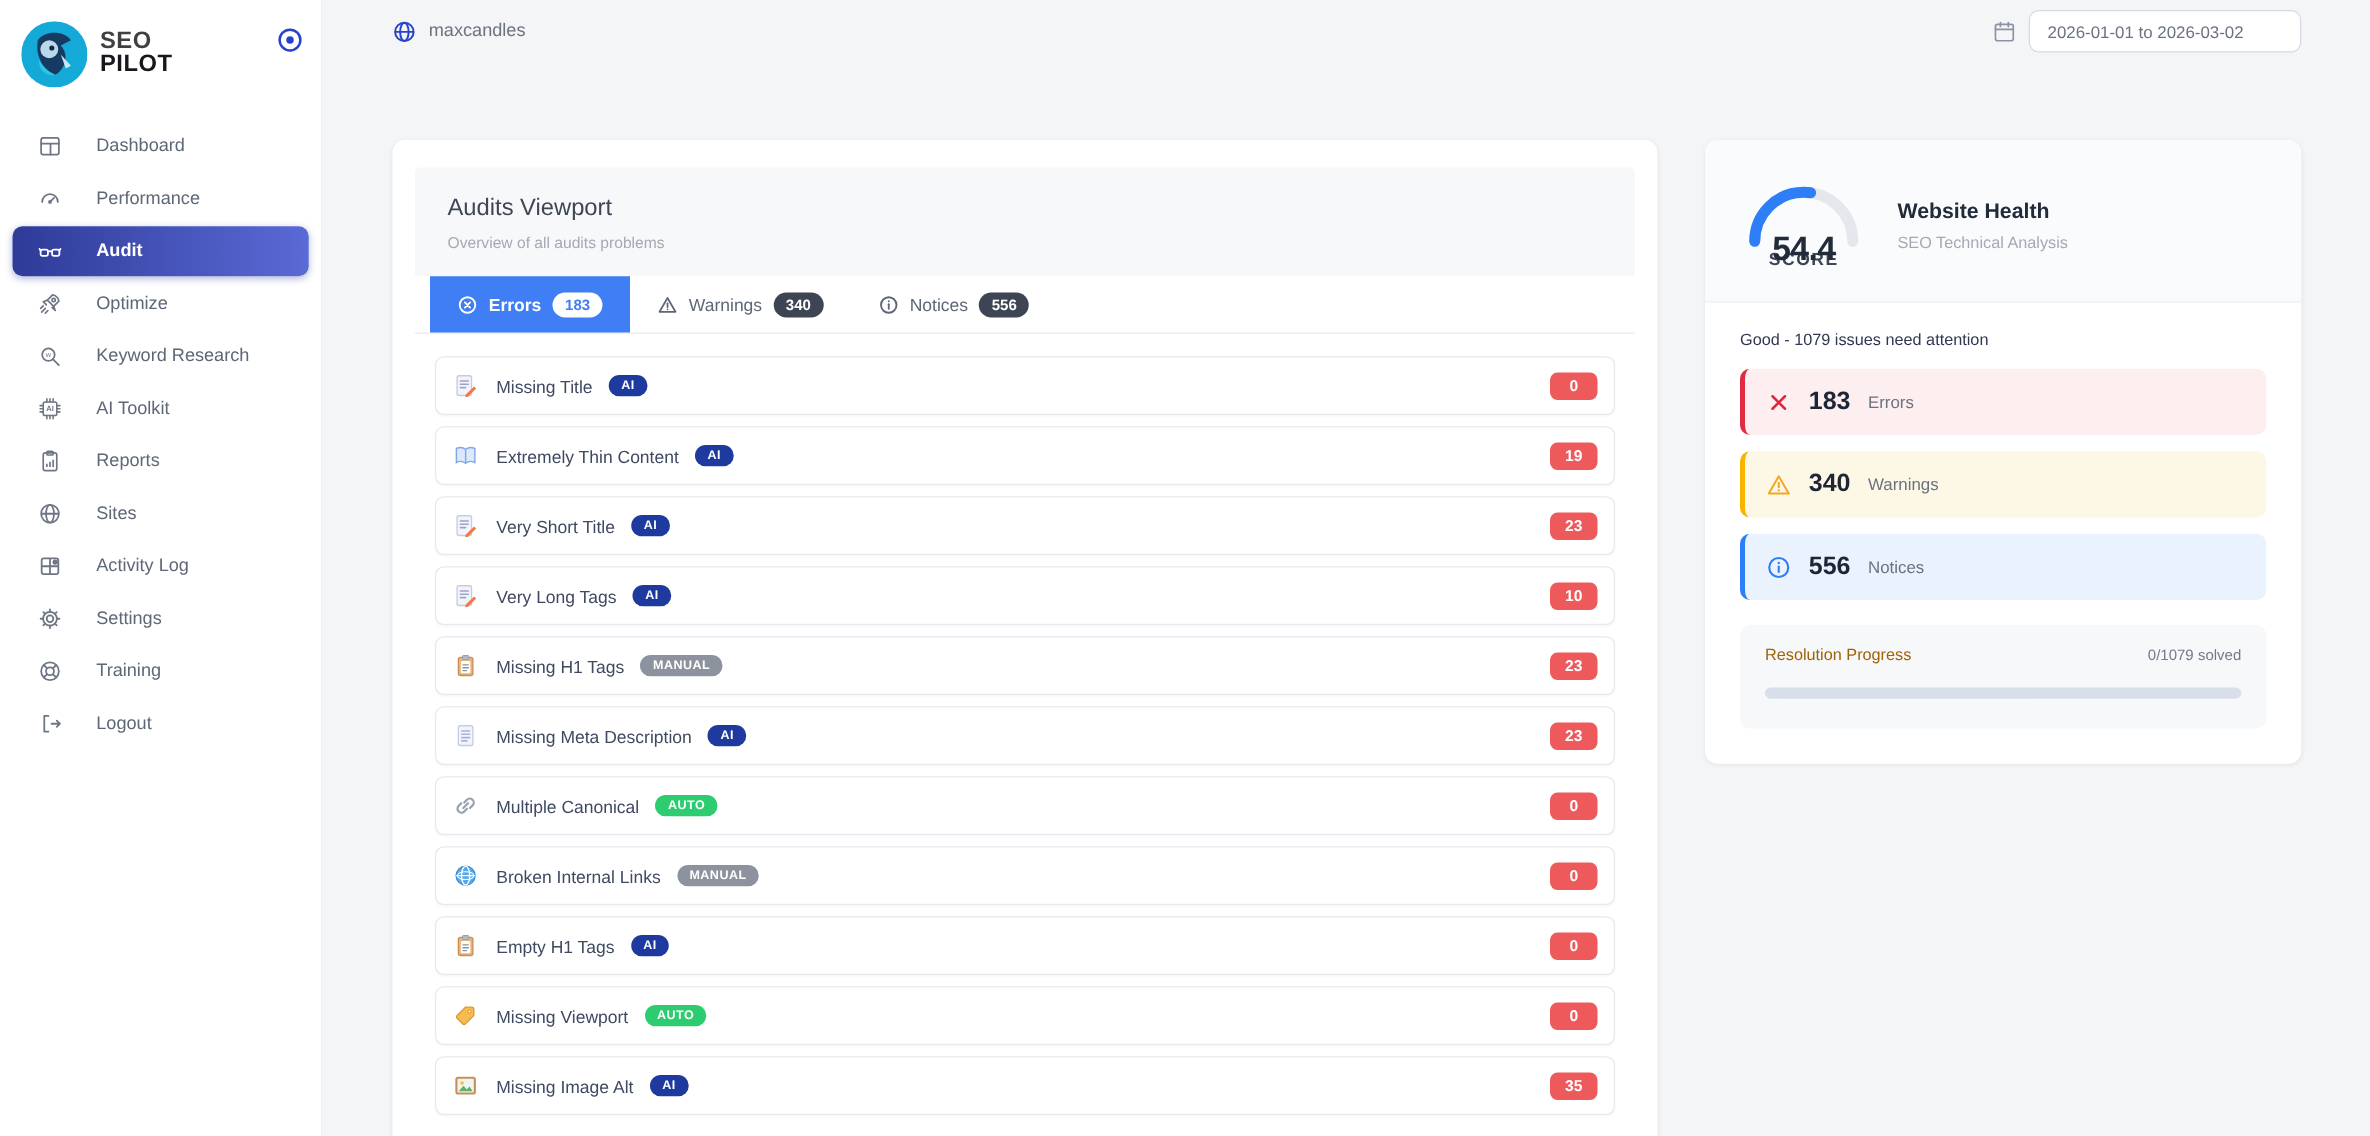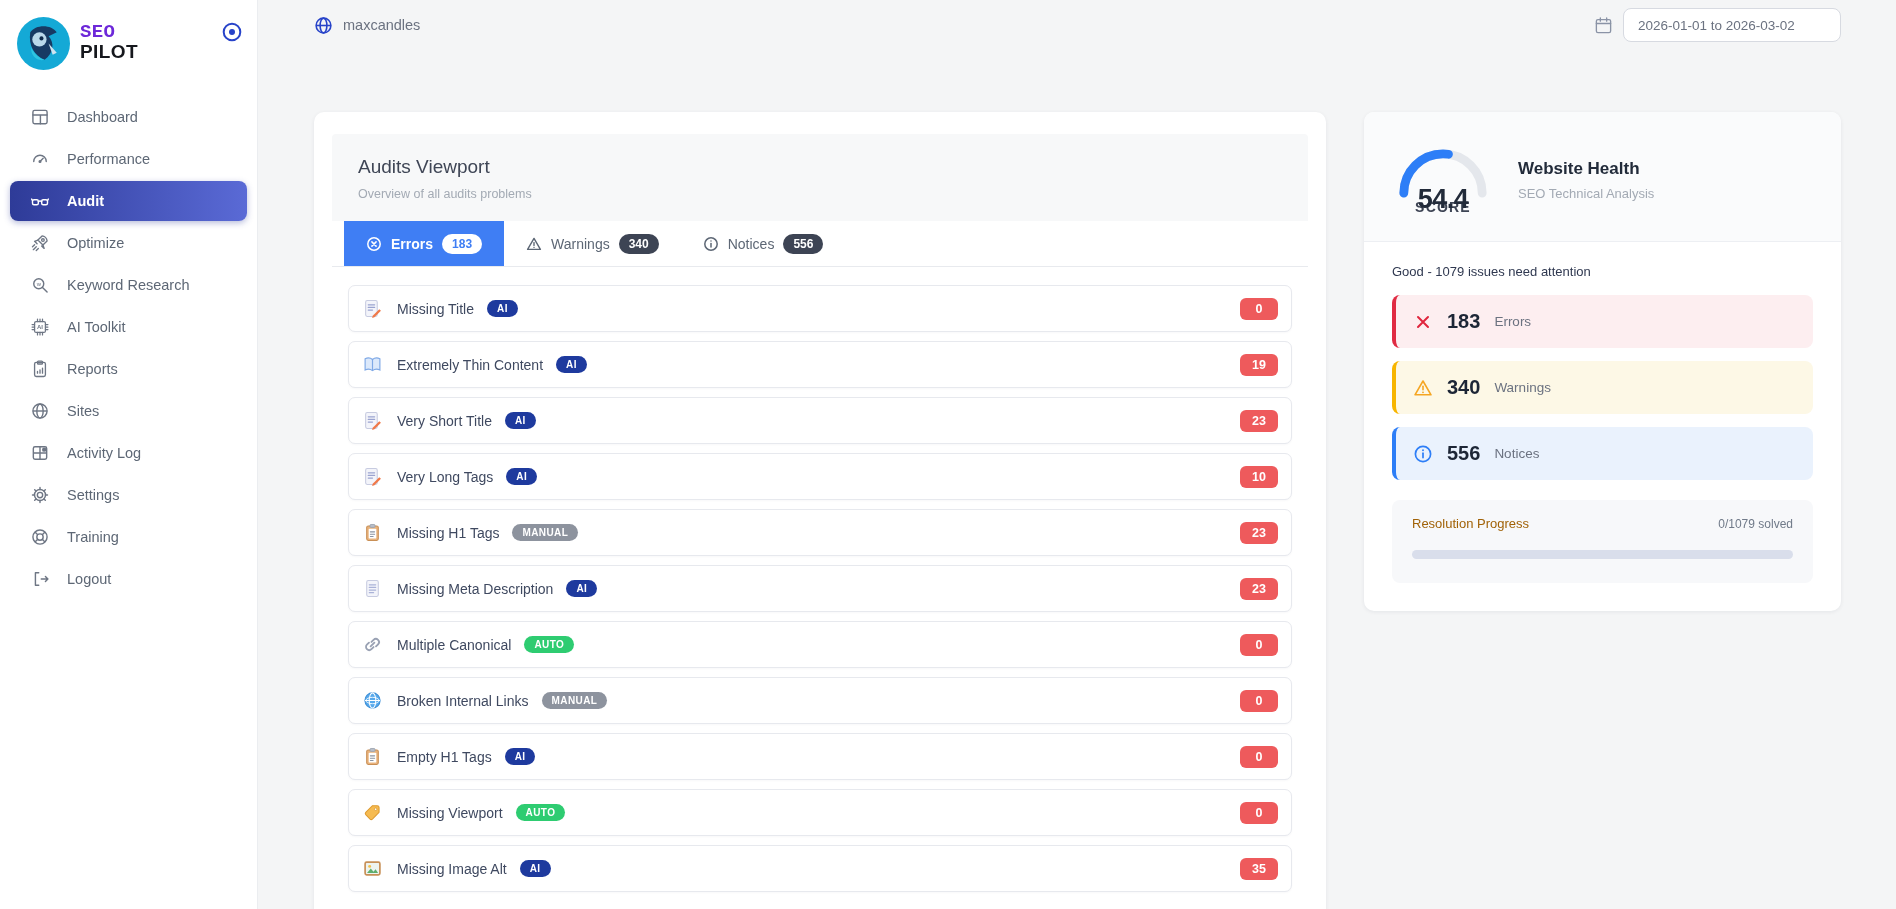--- a/index.html
+++ b/index.html
@@ -5,25 +5,25 @@
   * { box-sizing: border-box; margin: 0; padding: 0; }
   html,body { width:1896px; height:909px; overflow:hidden;
     font-family:"Liberation Sans","DejaVu Sans",sans-serif; background:#f4f5f6; }
   .app { display:flex; width:100%; height:100%; }
 
   
   .sidebar { width:258px; min-width:258px; background:#fff; border-right:1px solid #ebedf0; height:100%; position:relative; }
   .brand { display:flex; align-items:flex-start; padding:17px 14px 10px 17px; }
   .brand-logo { width:53px; height:53px; }
   .brand-text { margin-left:10px; margin-top:6px; line-height:1.02; font-weight:800; font-size:19px; letter-spacing:.4px; }
-  .brand-seo { color:#6d28d9; display:block;font-family:Liberation Mono, monospace; }
+  .brand-seo { color:#404040; display:block; }
   .brand-pilot { color:#16181d; display:block; }
   .side-toggle { margin-left:auto; margin-top:4px; cursor:pointer; }
   .nav { margin-top:16px; }
-  .nav-item { display:flex; align-items:center; gap:17px; height:42px; padding:0 14px 0 30px;
+  .nav-item { display:flex; align-items:center; gap:27px; height:42px; padding:0 14px 0 30px;
     color:#5d6775; font-size:14.5px; cursor:pointer; }
   .nav-item .nicon { width:20px; height:20px; display:flex; color:#6e7684; flex:none; }
   .nav-item.active { background:linear-gradient(90deg,#2e3b98,#5a6ad6); color:#fff; margin:1px 10px;
     padding-left:20px; height:40px; border-radius:8px; font-weight:600; box-shadow:0 2px 6px rgba(46,59,152,.35); }
   .nav-item.active .nicon { color:#fff; }
 
   
   .content { flex:1; display:flex; flex-direction:column; }
   .topbar { height:66px; display:flex; align-items:center; padding:8px 56px 0 56px; }
   .site-chip { display:flex; align-items:center; gap:10px; cursor:pointer; }

